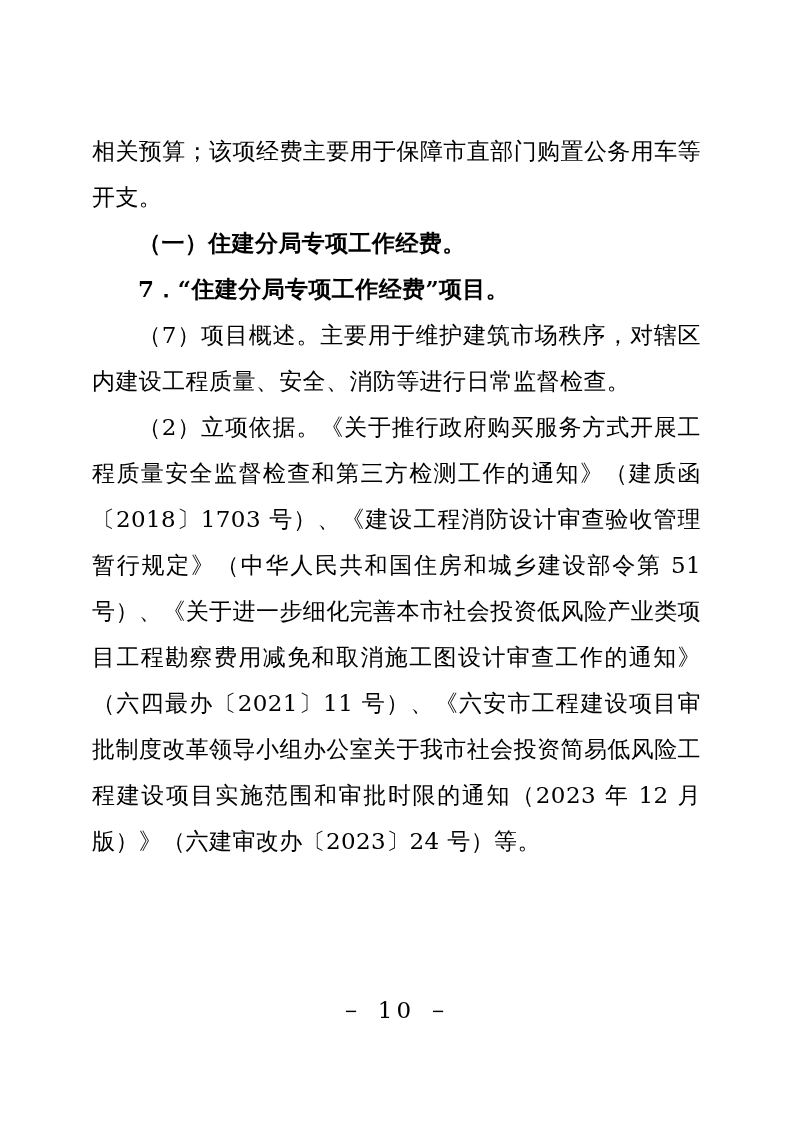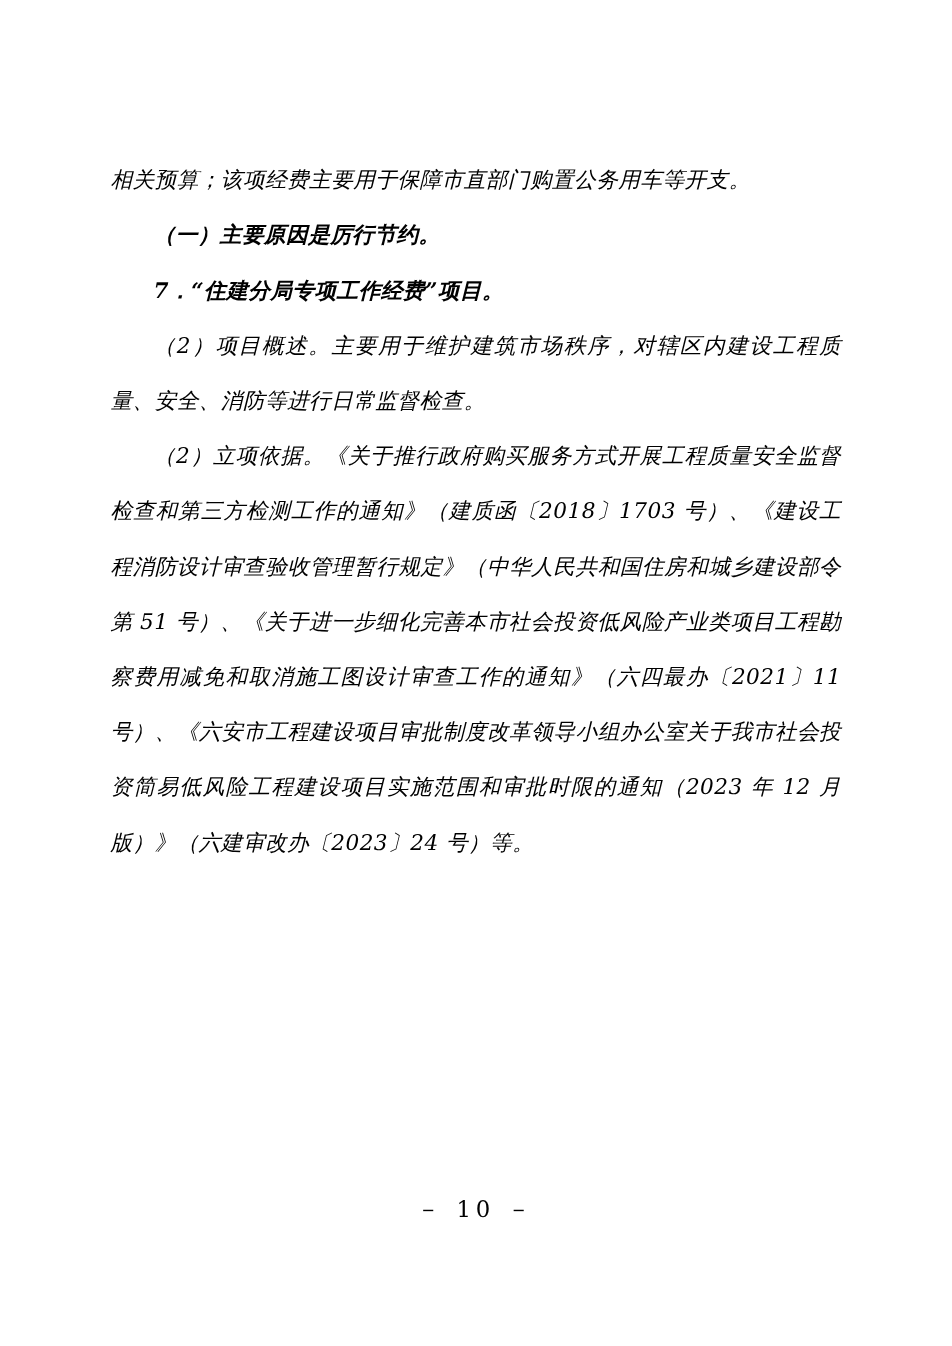--- a/index.html
+++ b/index.html
@@ -18,26 +18,25 @@
   .page {
     position: absolute;
     left: 0;
     top: 0;
     width: 793px;
     height: 1122px;
     box-sizing: border-box;
     padding: 128px 92px 0 92px;
   }
   .doc-body {
-    font-size: 18px;
+    font-size: 23px;
     line-height: 46px;
     text-align: justify;
     text-justify: inter-ideograph;
     letter-spacing: 0.4px;
-    font-style: italic;
   }
   p {
     margin: 0;
     padding: 0;
   }
   .indent2 {
     text-indent: 2em;
   }
   .bold {
     font-weight: bold;
@@ -45,46 +44,46 @@
   .heading {
     font-weight: bold;
     text-indent: 2em;
   }
   .footer {
     position: absolute;
     left: 0;
     top: 995px;
     width: 793px;
     text-align: center;
-    font-size: 19px;
+    font-size: 23px;
     font-family: "DejaVu Serif", "Liberation Serif", serif;
     letter-spacing: 1px;
   }
   .footer span {
     display: inline-block;
   }
   .wide-sp {
     letter-spacing: 4px;
   }
 </style>
 </head>
 <body>
 
 <div class="page">
   <div class="doc-body">
 
     <p class="">相关预算；该项经费主要用于保障市直部门购置公务用车等开支。</p>
 
 
 
-    <p class="heading">（一）主要原因是厉行节约。</p>
+    <p class="heading">（一）住建分局专项工作经费。</p>
 
     <p class="heading">7．“住建分局专项工作经费”项目。</p>
 
-    <p class="indent2">（2）项目概述。主要用于维护建筑市场秩序，对辖区内建设工程质量、安全、消防等进行日常监督检查。</p>
+    <p class="indent2">（7）项目概述。主要用于维护建筑市场秩序，对辖区内建设工程质量、安全、消防等进行日常监督检查。</p>
 
     <p class="indent2">（2）立项依据。《关于推行政府购买服务方式开展工程质量安全监督检查和第三方检测工作的通知》（建质函〔2018〕1703 号）、《建设工程消防设计审查验收管理暂行规定》（中华人民共和国住房和城乡建设部令第 51 号）、《关于进一步细化完善本市社会投资低风险产业类项目工程勘察费用减免和取消施工图设计审查工作的通知》（六四最办〔2021〕11 号）、《六安市工程建设项目审批制度改革领导小组办公室关于我市社会投资简易低风险工程建设项目实施范围和审批时限的通知（2023 年 12 月版）》（六建审改办〔2023〕24 号）等。</p>
 
   </div>
 </div>
 
 <div class="footer">
   <span class="wide-sp">－ 10 －</span>
 </div>
 

